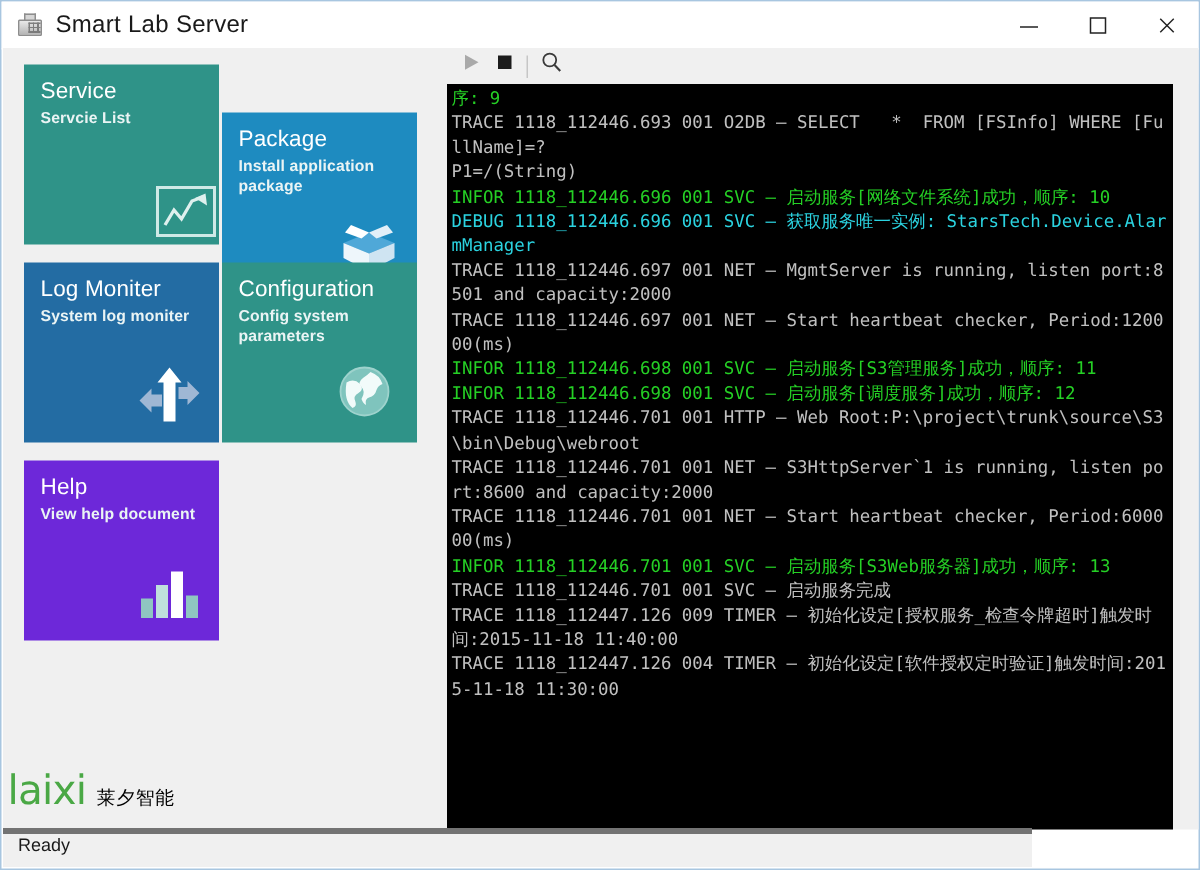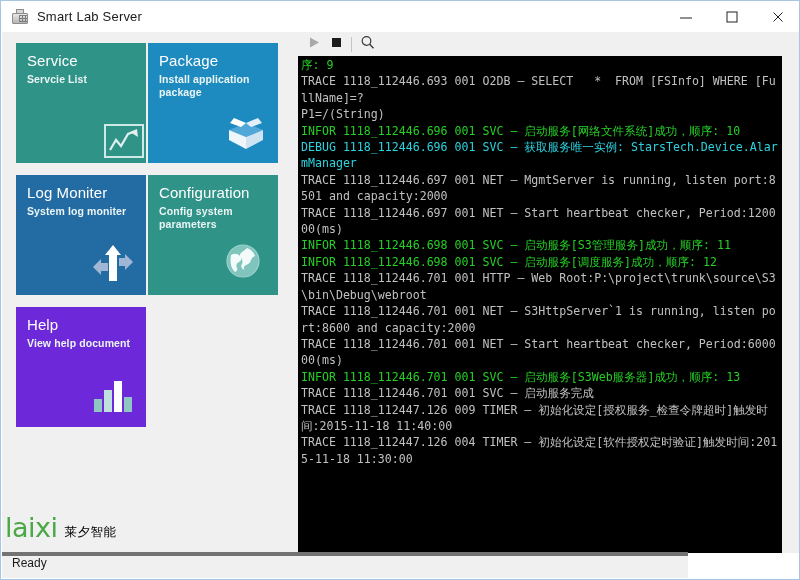--- a/index.html
+++ b/index.html
@@ -53,21 +53,21 @@
   }
   .title-icon .i-grid {
     position: absolute; left: 8px; top: 7px;
     width: 8px; height: 7px;
     background:
       repeating-linear-gradient(to right, #6f6f6f 0 1px, transparent 1px 3px),
       repeating-linear-gradient(to bottom, #6f6f6f 0 1px, transparent 1px 3px);
     opacity: .85;
   }
   .title-text {
-    font-size: 13px;
+    font-size: 16px;
     color: #1a1a1a;
     letter-spacing: .2px;
   }
   .win-controls {
     margin-left: auto;
     display: flex;
     height: 31px;
   }
   .win-btn {
     width: 46px; height: 31px;
@@ -285,21 +285,21 @@
         <div class="tile-title">Service</div>
         <div class="tile-sub">Servcie List</div>
         <div class="ic-chart">
           <svg width="34" height="28" viewBox="0 0 34 28">
             <polyline points="2,22 8,12 13,18 20,6 28,3" fill="none" stroke="#dff0ee" stroke-width="2.2"></polyline>
             <polygon points="29,1 30,9 22,4" fill="#dff0ee"></polygon>
           </svg>
         </div>
       </div>
 
-      <div class="tile" id="tile1" style="background: rgb(30, 139, 192);">
+      <div class="tile" id="tile1" style="background: rgb(30, 139, 192); margin-top: 32px;">
         <div class="tile-title">Package</div>
         <div class="tile-sub">Install application package</div>
         <div class="tile-icon ic-box">
           <svg width="46" height="46" viewBox="0 0 46 46">
             <polygon points="23,14 40,21 23,28 6,21" fill="#4fa8d8"></polygon>
             <polygon points="6,21 23,28 23,40 6,31" fill="#eef6fb"></polygon>
             <polygon points="40,21 23,28 23,40 40,31" fill="#cfe4f2"></polygon>
             <polygon points="11,9 23,14 18,18 7,14" fill="#ffffff"></polygon>
             <polygon points="35,9 23,14 28,18 39,14" fill="#e2eff8"></polygon>
           </svg>

